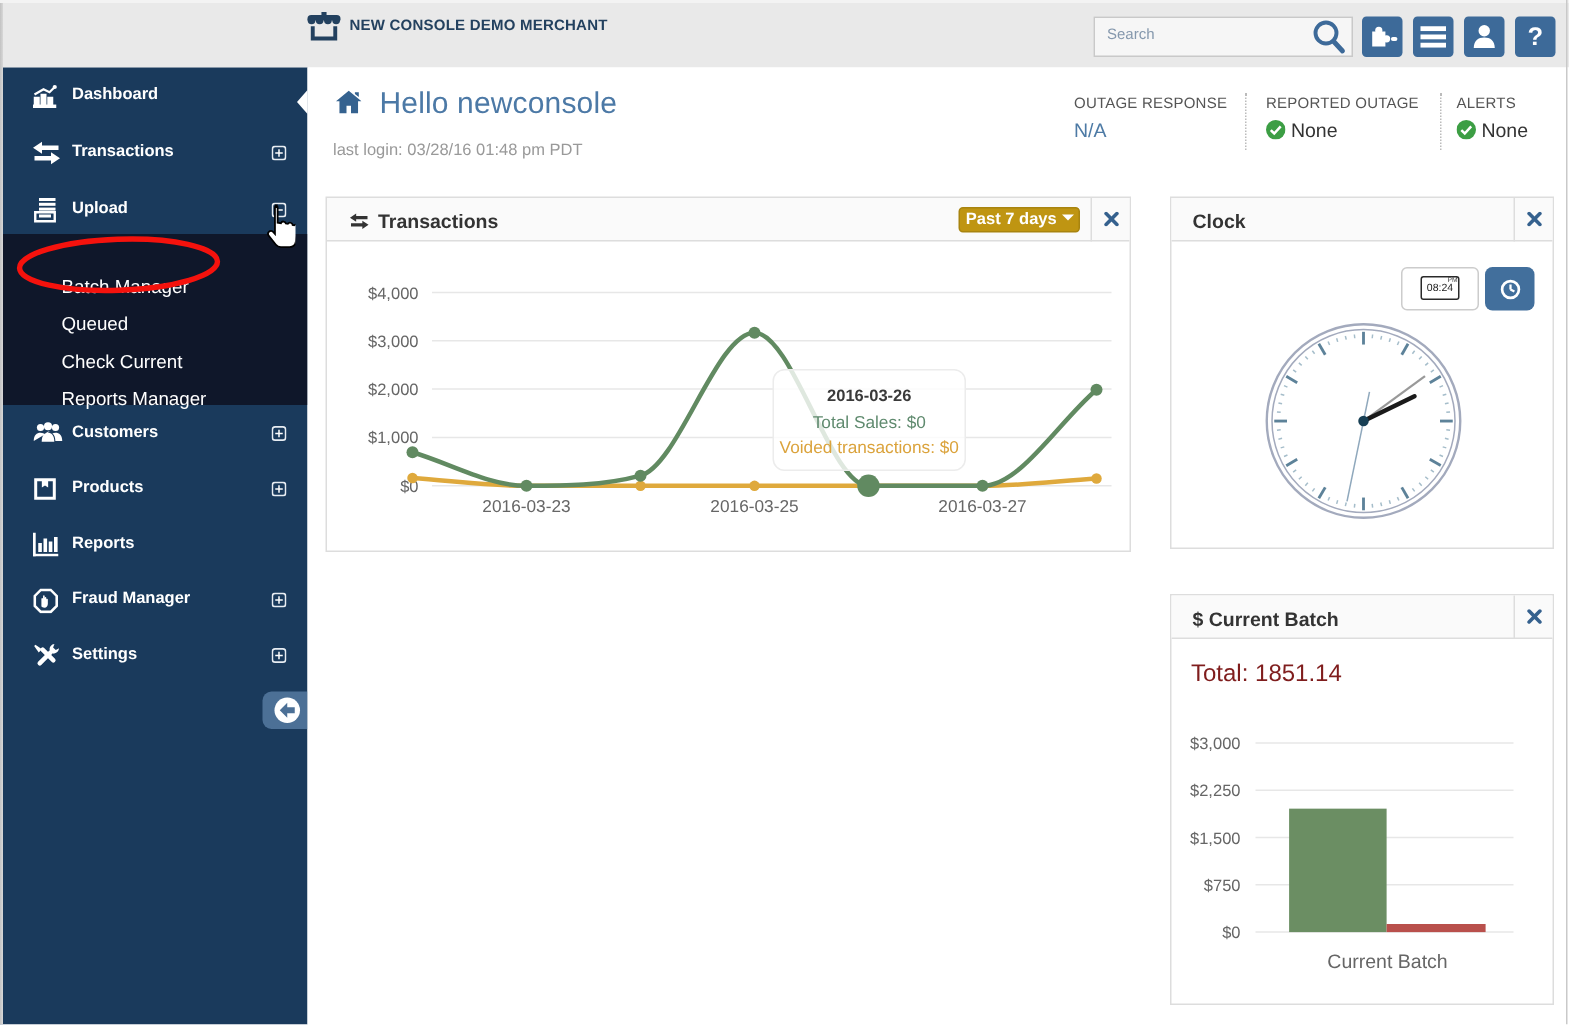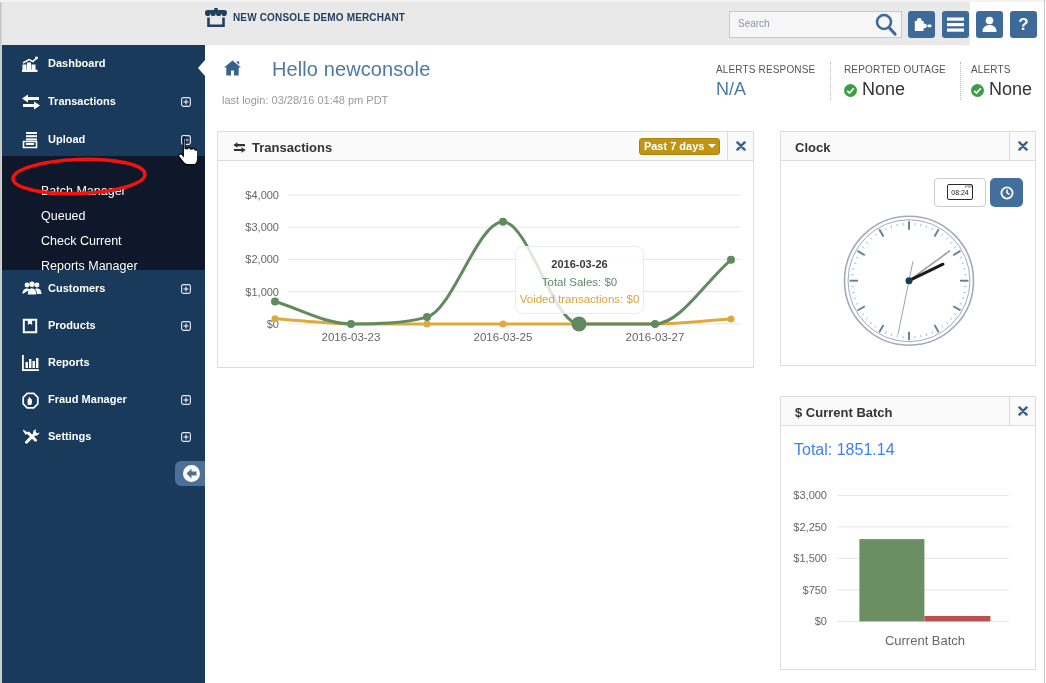--- a/index.html
+++ b/index.html
@@ -1,57 +1,57 @@
 <!DOCTYPE html>
 <html><head>
 <meta charset="utf-8">
 <style>
 * { margin:0; padding:0; box-sizing:border-box; }
 html,body { width:1046px; height:683px; font-family:"Liberation Sans", sans-serif; background:#fff; overflow:hidden; }
 #page { position:relative; width:1046px; height:683px; }
 
-#topbar { position:absolute; left:0; top:0; width:970px; height:45px; background:#e9e9e9; }
+#topbar { position:absolute; left:0; top:0; width:1046px; height:45px; background:#e9e9e9; }
 #logo { position:absolute; left:204px; top:5px; }
 #logotext { position:absolute; left:233px; top:12px; font-size:10px; font-weight:bold; color:#23415f; letter-spacing:0.15px; }
 #search { position:absolute; left:729px; top:11px; width:173px; height:27px; background:#f6f6f6; border:1px solid #c9c9c9; }
 #searchtext { position:absolute; left:8px; top:6px; font-size:10px; color:#8598ad; }
 .tbtn { position:absolute; top:11px; width:27px; height:27px; background:#3d6a99; border-radius:3px; }
 
 #sidebar { position:absolute; left:0; top:45px; width:205px; height:638px; background:#1a3a5c; }
 .navitem { position:absolute; left:0; width:205px; height:38px; color:#fff; font-size:11px; font-weight:bold; }
 .navitem .lbl { position:absolute; left:48px; top:12px; }
 .navitem .icon { position:absolute; left:22px; top:11px; }
 .navitem .plus { position:absolute; left:181px; top:14px; }
 #submenu { position:absolute; left:0; top:111px; width:205px; height:114px; background:#0f172a; padding-top:23px; }
 .subitem { height:25px; line-height:25px; padding-left:41px; color:#fff; font-size:12.5px; }
 #notch { position:absolute; left:198px; top:15px; width:0; height:0; border-right:7px solid #fff; border-top:8px solid transparent; border-bottom:8px solid transparent; }
 #collapse { position:absolute; left:175px; top:416px; width:30px; height:25px; background:#4c7096; border-radius:6px 0 0 6px; }
 
 #main { position:absolute; left:205px; top:45px; width:841px; height:638px; background:#fff; }
 #homeicon { position:absolute; left:224px; top:60px; }
-#hello { position:absolute; left:253px; top:59px; font-size:20px; line-height:20px; color:#4c79a6; letter-spacing:0.1px;margin-left:19px; }
+#hello { position:absolute; left:253px; top:59px; font-size:20px; line-height:20px; color:#4c79a6; letter-spacing:0.1px; }
 #lastlogin { position:absolute; left:222px; top:94px; font-size:11px; color:#999; }
 .stat-lbl { position:absolute; top:64px; font-size:10px; color:#555; letter-spacing:0.15px; }
-.stat-val { position:absolute; top:79px; font-size:18px; }
+.stat-val { position:absolute; top:79px; font-size:13px; }
 .stat-sep { position:absolute; top:62px; height:38px; border-left:1px dotted #bbb; }
 
 .panel { position:absolute; background:#fff; border:1px solid #ddd; }
 .phead { position:relative; height:29px; background:#fafafa; border-bottom:1px solid #ddd; }
 .ptitle { position:absolute; left:14px; top:8px; font-size:13px; font-weight:bold; color:#333; }
 .pclose { position:absolute; right:0; top:0; width:26px; height:29px; border-left:1px solid #ddd; }
 .pclose svg { position:absolute; left:8px; top:9px; }
 #tpanel { left:217px; top:131px; width:537px; height:237px; }
 #cpanel { left:780px; top:131px; width:256px; height:235px; }
 #bpanel { left:780px; top:396px; width:256px; height:274px; }
 #gold { position:absolute; right:33px; top:6px; height:17px; background:#bf9512; border:1px solid #a8840f; border-radius:3px; color:#fff; font-size:11px; font-weight:bold; line-height:15px; padding:0 3.5px; }
 #tooltip { position:absolute; left:297px; top:114px; width:129px; height:68px; background:rgba(255,255,255,0.8); border:1px solid #ececec; border-radius:8px; text-align:center; font-size:11.5px; padding-top:9px; }
 #tooltip .t1 { font-weight:bold; color:#3a3a3a; font-size:11px; line-height:17.5px; }
 #tooltip .t2 { color:#5f8a6e; line-height:17.5px; }
 #tooltip .t3 { color:#dba33c; line-height:17.5px; }
-#total { position:absolute; left:13px; top:45px; font-size:16px; line-height:16px; color:#3b82f6; }
+#total { position:absolute; left:13px; top:45px; font-size:16px; line-height:16px; color:#7f1d1d; }
 </style>
 </head>
 <body>
 <div id="page">
 
 <div id="topbar">
   <svg id="logo" width="24" height="23" viewBox="0 0 24 23">
     <g fill="#23415f">
     <path d="M1 7.5 a2.5 2.5 0 0 1 2.5 -2.5 h17 a2.5 2.5 0 0 1 2.5 2.5 v1 h-22 z"></path>
     <rect x="10.3" y="3" width="3.4" height="3"></rect>
@@ -239,21 +239,21 @@
   <div id="notch"></div>
 </div>
 
 <div id="main"></div>
 <svg id="homeicon" width="17" height="16" viewBox="0 0 17 16">
   <path d="M8.5 0.5 L0 7.5 h2.3 v8 h4.7 v-5 h3 v5 h4.7 v-8 h2.3 z M12.6 1.5 h2.6 v3.2 l-2.6-2.1 z" fill="#35628f"></path>
 </svg>
 <div id="hello">Hello newconsole</div>
 <div id="lastlogin">last login: 03/28/16 01:48 pm PDT</div>
 
-<div class="stat-lbl" style="left:716px;">ALERTS RESPONSE</div>
+<div class="stat-lbl" style="left:716px;">OUTAGE RESPONSE</div>
 <div class="stat-val" style="left:716px; color:#4d7aa5;">N/A</div>
 <div class="stat-sep" style="left:830px;"></div>
 <div class="stat-lbl" style="left:844px;">REPORTED OUTAGE</div>
 <div class="stat-val" style="left:844px; color:#333;"><svg width="13" height="13" viewBox="0 0 13 13" style="vertical-align:-2px;">
         <circle cx="6.5" cy="6.5" r="6.5" fill="#3c9e44"></circle>
         <path d="M3.2 6.8 L5.5 9 L9.8 4.3" stroke="#fff" stroke-width="1.7" fill="none"></path>
       </svg> None</div>
 <div class="stat-sep" style="left:960px;"></div>
 <div class="stat-lbl" style="left:971px;">ALERTS</div>
 <div class="stat-val" style="left:971px; color:#333;"><svg width="13" height="13" viewBox="0 0 13 13" style="vertical-align:-2px;">

